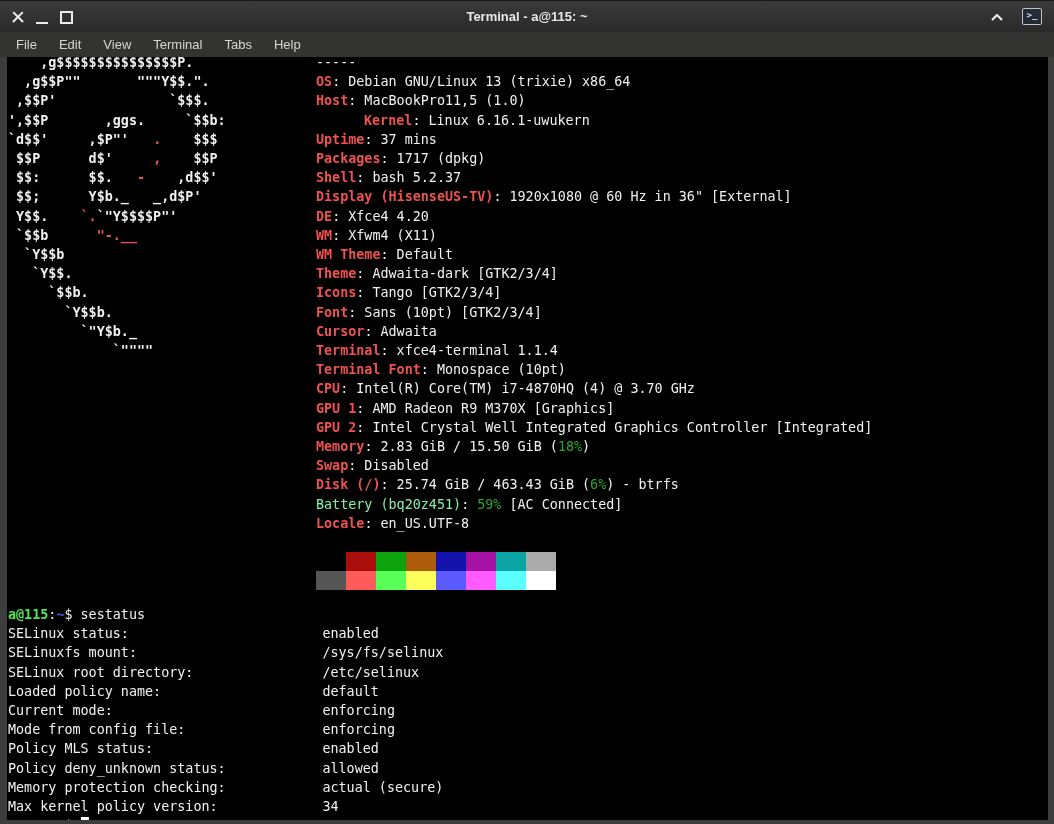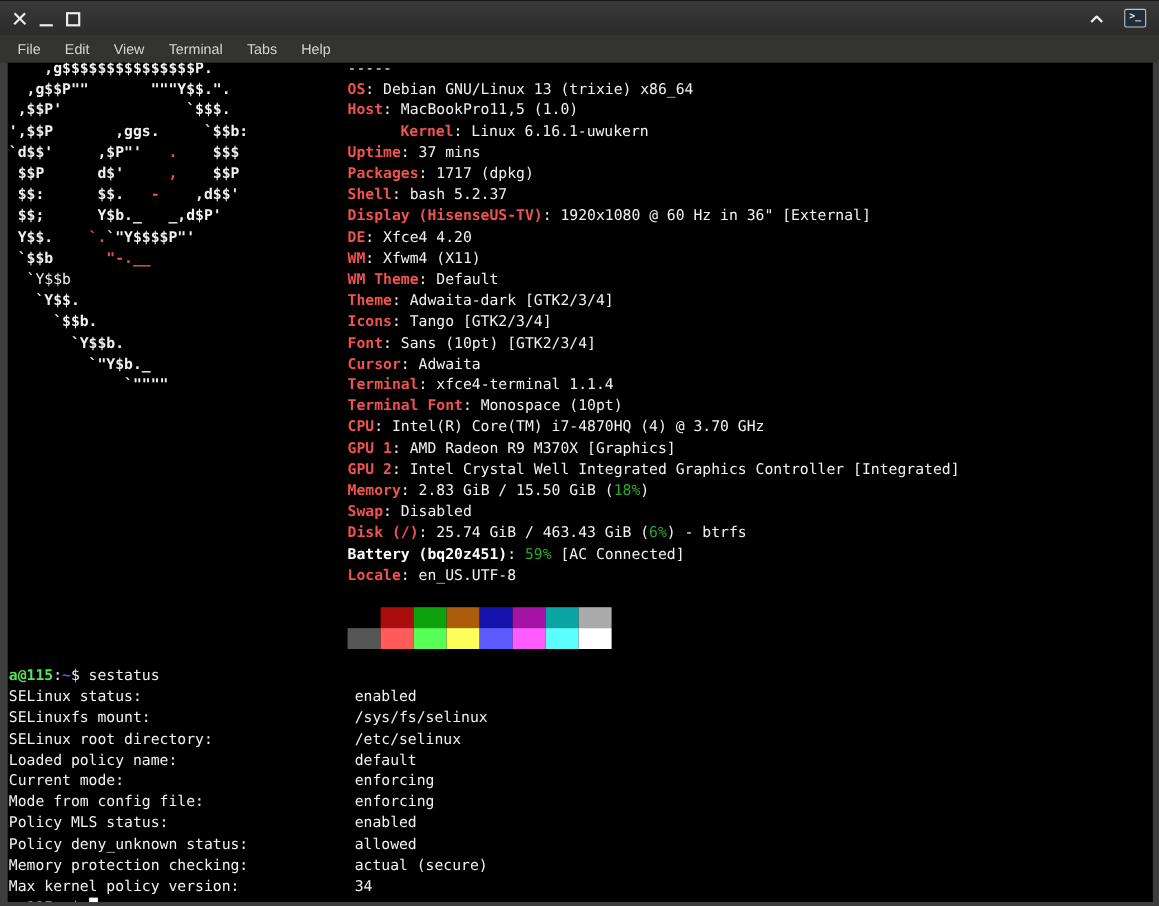--- a/index.html
+++ b/index.html
@@ -66,20 +66,21 @@
 <div class="titlebar">
   <button class="tb-btn tb-close">
     <span class="x-icon"></span>
   </button>
   <button class="tb-btn tb-min">
     <span class="min-icon"></span>
   </button>
   <button class="tb-btn tb-max">
     <span class="max-icon"></span>
   </button>
+  <div class="title">Terminal - a@115: ~</div>
   <button class="tb-shade">
     <svg class="chev" viewBox="0 0 12 7">
       <polyline points="1,6 6,1 11,6" fill="none" stroke="#ececec" stroke-width="2.2"></polyline>
     </svg>
   </button>
   <div class="term-badge">&gt;_</div>
 </div>
 
 <div class="menubar" id="menubar">
     <span class="menu-item">File</span>
@@ -94,21 +95,21 @@
   <pre id="art"><span style="font-weight: bold;">    ,g$$$$$$$$$$$$$$$P.</span>
 <span style="font-weight: bold;">  ,g$$P""       """Y$$.".</span>
 <span style="font-weight: bold;"> ,$$P'              `$$$.</span>
 <span style="font-weight: bold;">',$$P       ,ggs.     `$$b:</span>
 <span style="font-weight: bold;">`d$$'     ,$P"'   </span><span style="color: rgb(238, 83, 80); font-weight: bold;">.</span><span style="font-weight: bold;">    $$$</span>
 <span style="font-weight: bold;"> $$P      d$'     </span><span style="color: rgb(238, 83, 80); font-weight: bold;">,</span><span style="font-weight: bold;">    $$P</span>
 <span style="font-weight: bold;"> $$:      $$.   </span><span style="color: rgb(238, 83, 80); font-weight: bold;">-</span><span style="font-weight: bold;">    ,d$$'</span>
 <span style="font-weight: bold;"> $$;      Y$b._   _,d$P'</span>
 <span style="font-weight: bold;"> Y$$.    </span><span style="color: rgb(238, 83, 80); font-weight: bold;">`.</span><span style="font-weight: bold;">`"Y$$$$P"'</span>
 <span style="font-weight: bold;"> `$$b      </span><span style="color: rgb(238, 83, 80); font-weight: bold;">"-.__</span>
-<span style="font-weight: normal;">  `Y$$b</span>
+<span style="font-weight: bold;">  `Y$$b</span>
 <span style="font-weight: bold;">   `Y$$.</span>
 <span style="font-weight: bold;">     `$$b.</span>
 <span style="font-weight: bold;">       `Y$$b.</span>
 <span style="font-weight: bold;">         `"Y$b._</span>
 <span style="font-weight: bold;">             `""""</span>
 </pre>
   <pre id="info"><span>-----</span>
 <span style="color: rgb(238, 83, 80); font-weight: bold;">OS</span><span>:</span><span> Debian GNU/Linux 13 (trixie) x86_64</span>
 <span style="color: rgb(238, 83, 80); font-weight: bold;">Host</span><span>:</span><span> MacBookPro11,5 (1.0)</span>
 <span style="color: rgb(238, 83, 80); font-weight: bold; padding-left: 48px;">Kernel</span><span>:</span><span> Linux 6.16.1-uwukern</span>
@@ -124,21 +125,21 @@
 <span style="color: rgb(238, 83, 80); font-weight: bold;">Font</span><span>:</span><span> Sans (10pt) [GTK2/3/4]</span>
 <span style="color: rgb(238, 83, 80); font-weight: bold;">Cursor</span><span>:</span><span> Adwaita</span>
 <span style="color: rgb(238, 83, 80); font-weight: bold;">Terminal</span><span>:</span><span> xfce4-terminal 1.1.4</span>
 <span style="color: rgb(238, 83, 80); font-weight: bold;">Terminal Font</span><span>:</span><span> Monospace (10pt)</span>
 <span style="color: rgb(238, 83, 80); font-weight: bold;">CPU</span><span>:</span><span> Intel(R) Core(TM) i7-4870HQ (4) @ 3.70 GHz</span>
 <span style="color: rgb(238, 83, 80); font-weight: bold;">GPU 1</span><span>:</span><span> AMD Radeon R9 M370X [Graphics]</span>
 <span style="color: rgb(238, 83, 80); font-weight: bold;">GPU 2</span><span>:</span><span> Intel Crystal Well Integrated Graphics Controller [Integrated]</span>
 <span style="color: rgb(238, 83, 80); font-weight: bold;">Memory</span><span>:</span><span> 2.83 GiB / 15.50 GiB (</span><span style="color: rgb(42, 168, 42);">18%</span><span>)</span>
 <span style="color: rgb(238, 83, 80); font-weight: bold;">Swap</span><span>:</span><span> Disabled</span>
 <span style="color: rgb(238, 83, 80); font-weight: bold;">Disk (/)</span><span>:</span><span> 25.74 GiB / 463.43 GiB (</span><span style="color: rgb(42, 168, 42);">6%</span><span>) - btrfs</span>
-<span style="color: #ffffff; font-weight: bold; margin-top: 28px;">Battery (bq20z451)</span><span>:</span><span> </span><span style="color: rgb(42, 168, 42);">59%</span><span> [AC Connected]</span>
+<span style="color: #86efac; font-weight: normal; margin-top: 28px;">Battery (bq20z451)</span><span>:</span><span> </span><span style="color: rgb(42, 168, 42);">59%</span><span> [AC Connected]</span>
 <span style="color: rgb(238, 83, 80); font-weight: bold;">Locale</span><span>:</span><span> en_US.UTF-8</span>
 </pre>
   <div class="blocks-row" id="blocks1">
       <div class="block" style="background: rgb(0, 0, 0);"></div>
       <div class="block" style="background: rgb(171, 12, 12);"></div>
       <div class="block" style="background: rgb(12, 163, 12);"></div>
       <div class="block" style="background: rgb(173, 92, 12);"></div>
       <div class="block" style="background: rgb(20, 20, 173);"></div>
       <div class="block" style="background: rgb(165, 18, 165);"></div>
       <div class="block" style="background: rgb(12, 165, 165);"></div>

